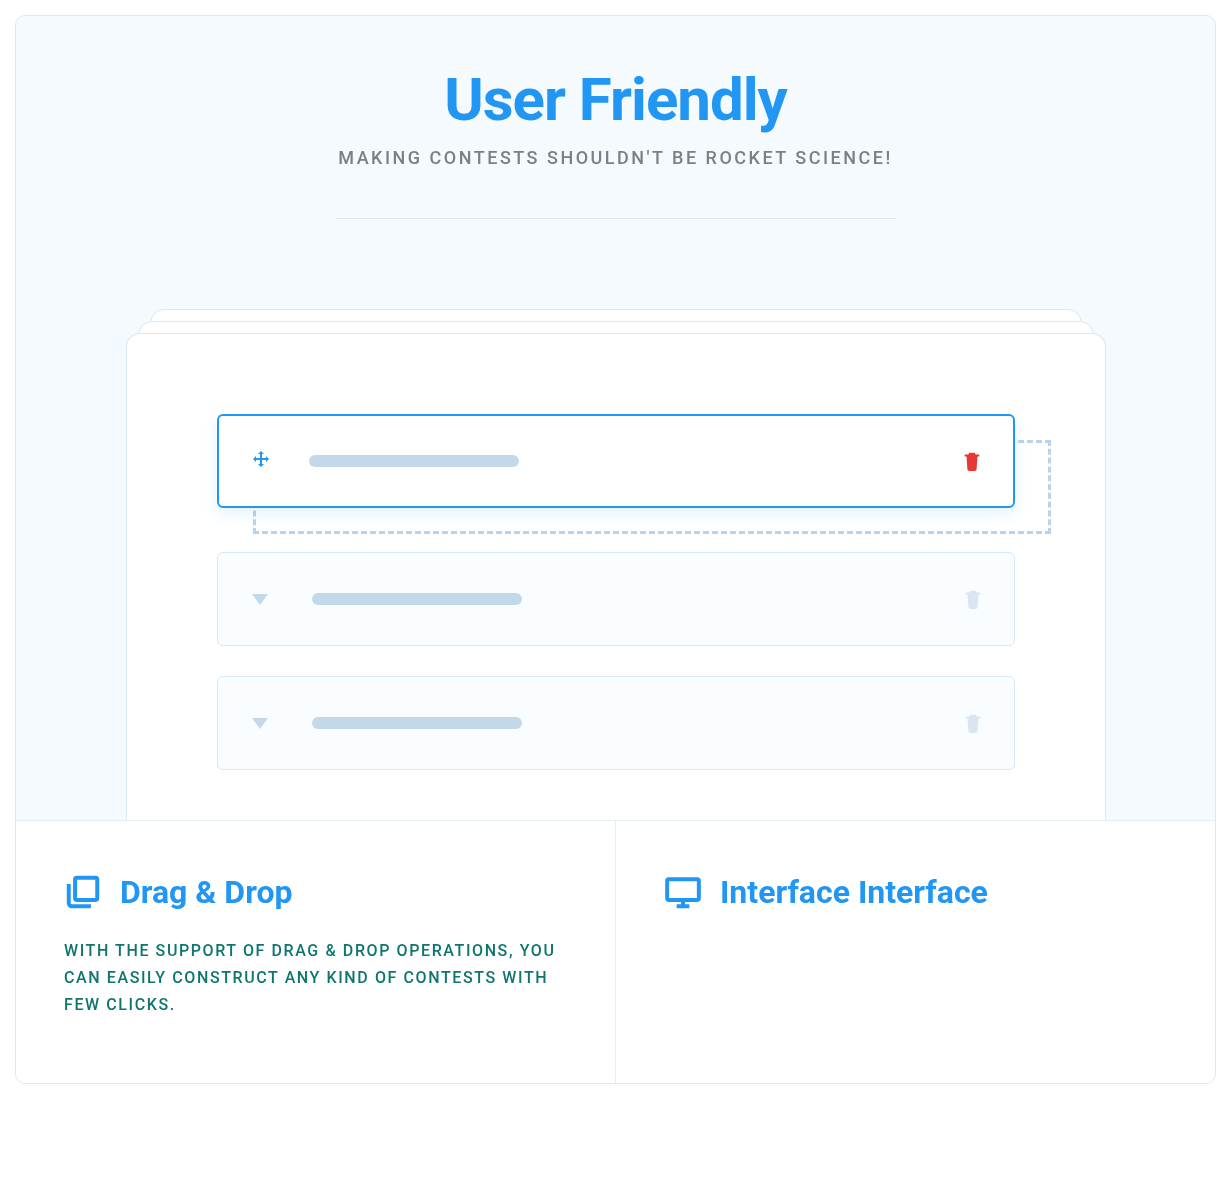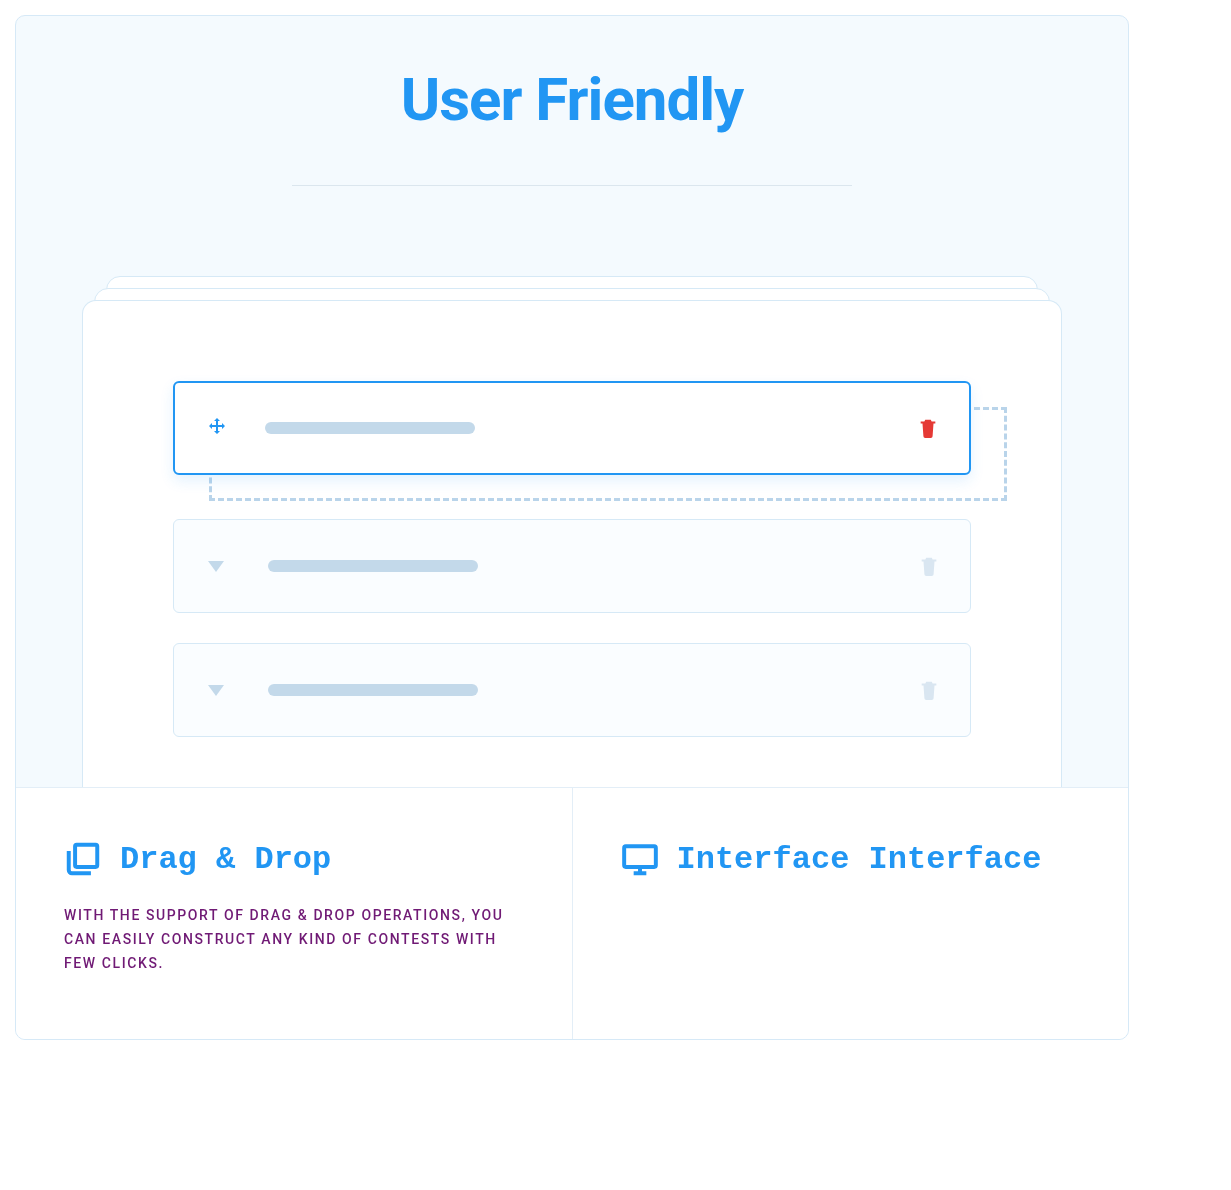--- a/index.html
+++ b/index.html
@@ -2,21 +2,21 @@
 <html><head>
   <meta charset="utf-8">
   <style>
     * { box-sizing: border-box; margin: 0; padding: 0; }
     body {
       font-family: -apple-system, BlinkMacSystemFont, "Segoe UI", Roboto, Helvetica, Arial, sans-serif;
       background: #ffffff;
       padding: 15px;
     }
     .outer-card {
-      width: 1114px;
+      width: 1201px;
       border: 1px solid #d6e9f7;
       border-radius: 10px;
       background: #f4fafe;
       overflow: hidden;
     }
     .hero {
       text-align: center;
       padding: 48px 40px 20px;
     }
     .hero h1 {
@@ -147,48 +147,48 @@
       padding: 52px 48px 64px;
     }
     .feature + .feature {
       border-left: 1px solid #e3eef7;
     }
     .feature-head {
       display: flex;
       align-items: center;
       gap: 18px;
       margin-bottom: 26px;
-      font-family: Liberation Mono, monospace;
     }
     .feature-head svg {
       color: #2196f3;
       width: 38px; height: 38px;
       flex: 0 0 auto;
     }
     .feature-head h3 {
       color: #2196f3;
       font-size: 32px;
       font-weight: 700;
     }
     .feature-desc {
-      color: #701a75;
-      font-size: 14px;
+      color: #0f766e;
+      font-size: 16px;
       line-height: 1.7;
       letter-spacing: 1.6px;
       text-transform: uppercase;
       font-weight: 500;
     }
   </style>
 </head>
 <body>
 
 <div class="outer-card">
 
   <section class="hero">
     <h1>User Friendly</h1>
+    <p class="subtitle">MAKING CONTESTS SHOULDN'T BE ROCKET SCIENCE!</p>
     <hr class="hr-line">
   </section>
 
   <div class="stack-wrap">
     <div class="stack">
       <div class="card-back"></div>
       <div class="card-mid"></div>
       <div class="card-front">
 
         <div class="drop-zone">

